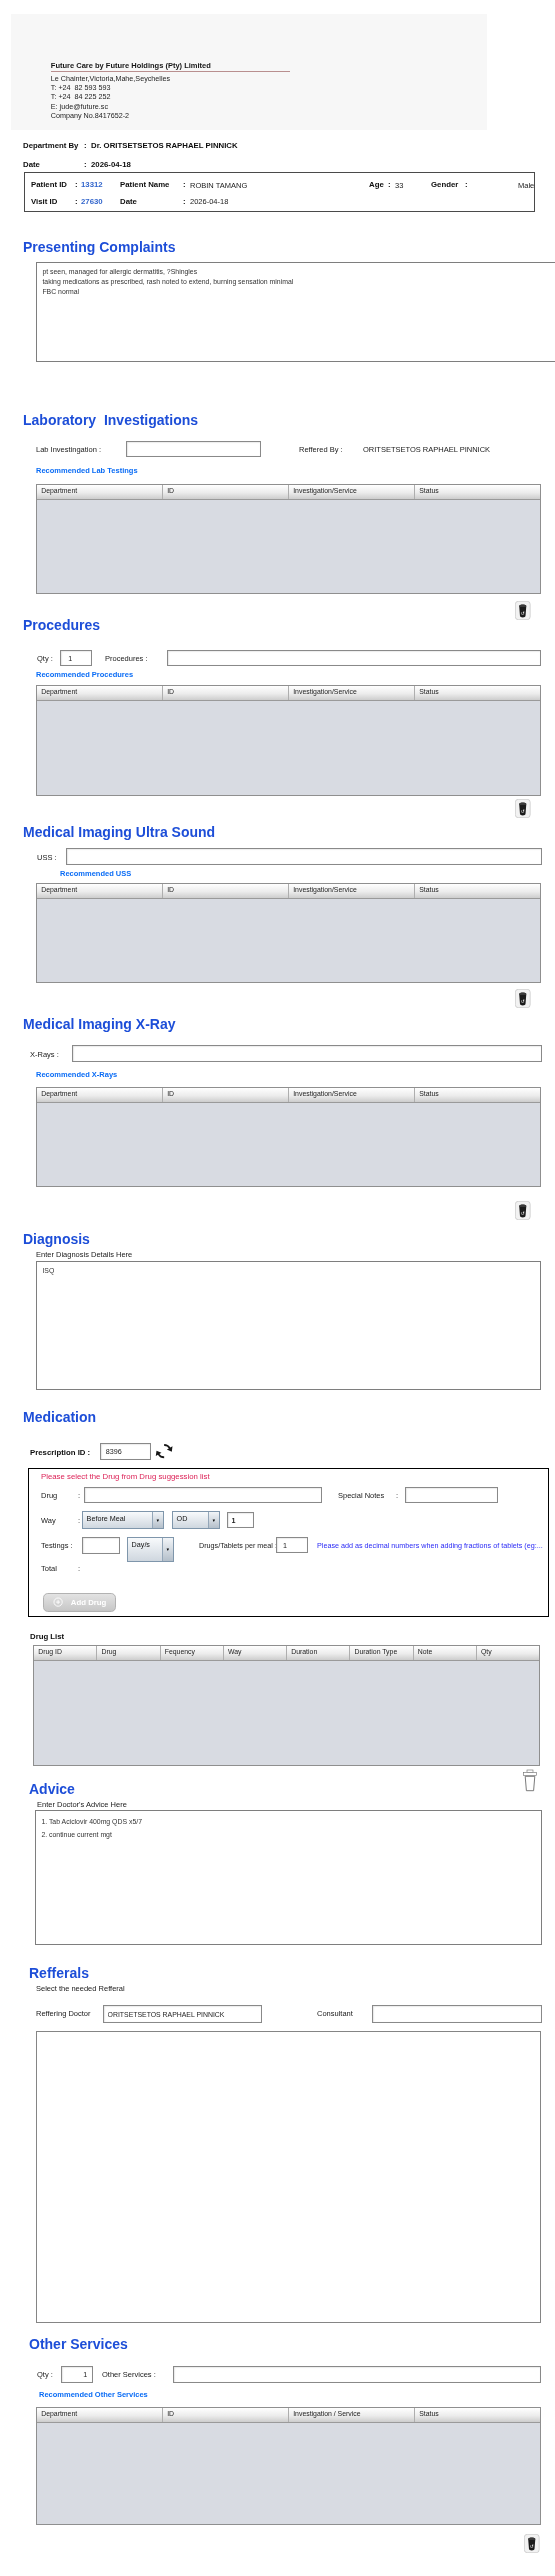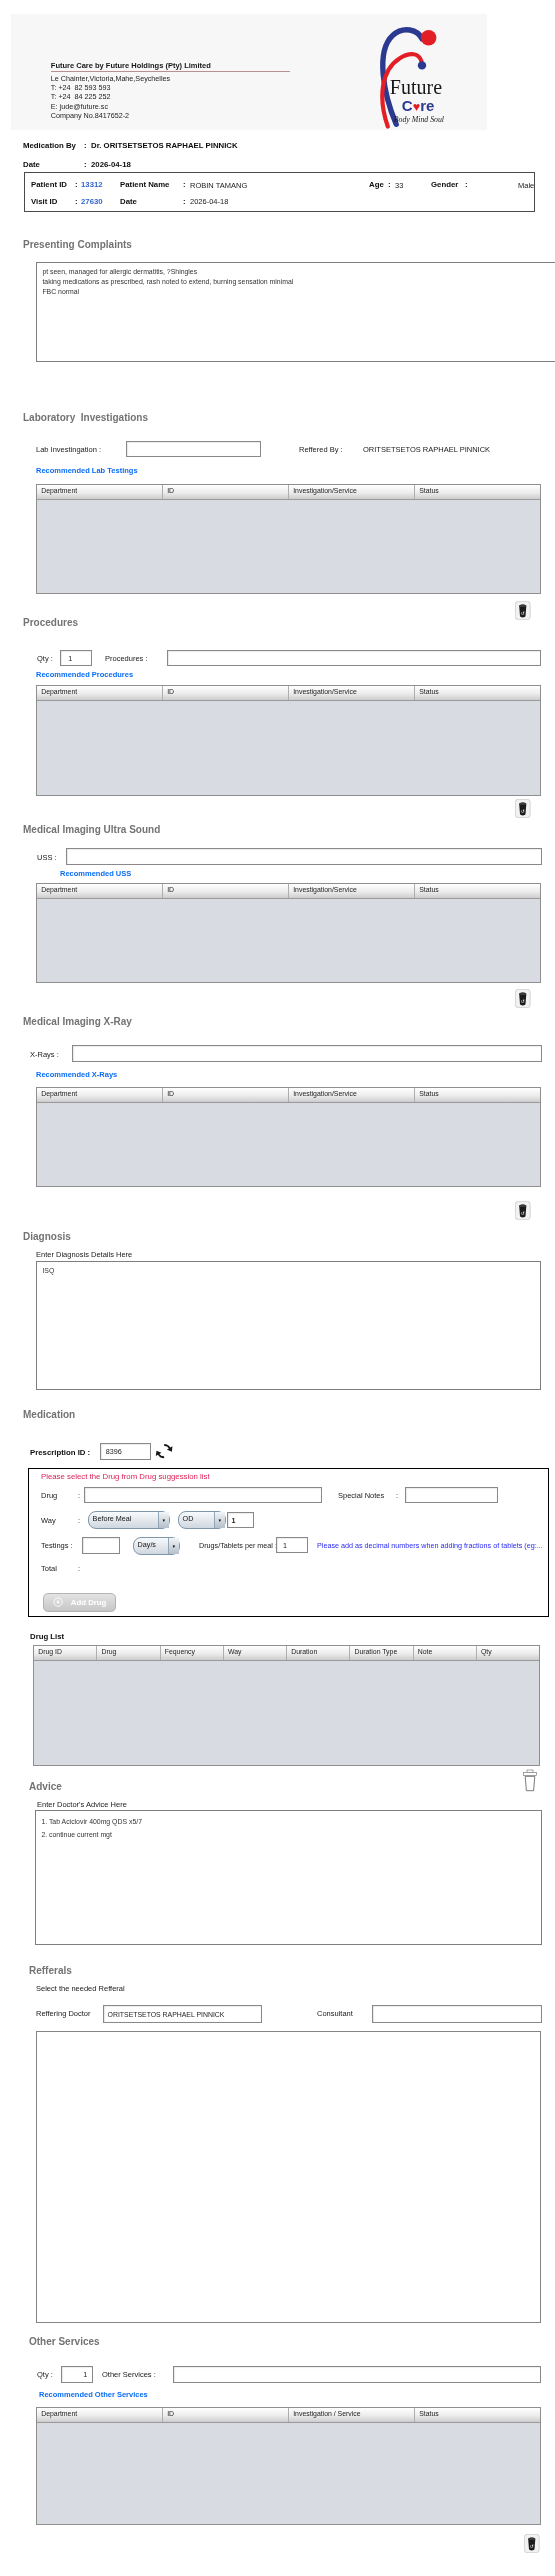--- a/index.html
+++ b/index.html
@@ -1,39 +1,39 @@
 <!DOCTYPE html>
 <html style="font-size:9.6px"><head>
 <meta charset="utf-8">
 <style>
   html,body{margin:0;padding:0;background:#fff;}
   .page{position:relative;width:556px;height:2576px;background:#ffffff;overflow:hidden;
         font-family:"Liberation Sans",sans-serif;color:#1a1a1a;}
   .abs{position:absolute;}
-  .h1{position:absolute;font-size:10px;font-weight:bold;color:#737373;white-space:pre;}
+  .h1{position:absolute;font-size:14px;font-weight:bold;color:#1d4ed8;white-space:pre;}
   .lbl{position:absolute;font-size:7.5px;color:#1a1a1a;white-space:nowrap;}
   .lbl-s{position:absolute;font-size:7.2px;color:#1a1a1a;white-space:nowrap;}
   .bold{font-weight:bold;color:#0d0d0d;}
   .blue-id{color:#3366cc;font-weight:bold;}
   .link{position:absolute;font-size:7.5px;font-weight:bold;color:#0a6cf5;white-space:nowrap;cursor:pointer;}
   .pre{white-space:pre;}
   .inp{position:absolute;border:0.6px solid #898989;background:#fff;font-family:"Liberation Sans",sans-serif;
        font-size:7.2px;color:#222;padding:1.2px 3.6px;box-sizing:border-box;
        box-shadow:inset 0.6px 0.6px 1.2px rgba(0,0,0,.14);}
   .ta{position:absolute;border:0.6px solid #7e7e7e;background:#fff;font-family:"Liberation Sans",sans-serif;
       font-size:6.9px;color:#333;padding:3.6px 5.4px;box-sizing:border-box;resize:none;line-height:10.2px;}
   .tbl{position:absolute;border:0.6px solid #8f8f8f;box-sizing:border-box;background:#d8dbe2;}
   .thead{display:flex;height:13.7px;background:linear-gradient(180deg,#ffffff 0%,#ececec 55%,#cdcdcd 100%);
          border-bottom:0.6px solid #9a9a9a;}
   .th{flex:1;font-size:6.9px;color:#222;padding:2.4px 4.2px;border-right:0.6px solid #aeaeae;
       box-sizing:border-box;white-space:nowrap;overflow:hidden;}
   .th:last-child{border-right:none;}
   .tbody{width:100%;}
-  .fsel{position:absolute;display:flex;border:0.6px solid #7f96ab;border-radius:8px;
-        background:linear-gradient(180deg,#f8fafc,#cfd7df);box-sizing:border-box;cursor:pointer;margin-left:6px;}
+  .fsel{position:absolute;display:flex;border:0.6px solid #7f96ab;border-radius:0;
+        background:linear-gradient(180deg,#f8fafc,#cfd7df);box-sizing:border-box;cursor:pointer;}
   .fsel .t{flex:1;font-size:7.2px;color:#111;padding:2.4px 3.6px;white-space:nowrap;overflow:hidden;}
   .fsel .a{width:10.2px;border-left:0.6px solid #93a6b8;background:linear-gradient(180deg,#f2f5f8,#b4bfca);
            display:flex;align-items:center;justify-content:center;}
   .fsel .a::after{content:"▼";font-size:4.2px;color:#000;}
   .trash{position:absolute;cursor:pointer;}
   .addbtn{position:absolute;display:flex;align-items:center;justify-content:center;gap:4.2px;
           background:linear-gradient(180deg,#e3e3e3,#c6c6c6);border:0.6px solid #b2b2b2;border-radius:4.8px;
           color:#fff;font-weight:bold;font-size:7.8px;cursor:pointer;}
   .header-card{position:absolute;left:10.8px;top:13.7px;width:476px;height:116px;background:#f7f7f7;}
   .company-lines{position:absolute;left:40px;top:60px;font-size:7.2px;color:#1c1c1c;line-height:9.3px;}
@@ -52,34 +52,23 @@
     <div class="abs" style="left:40px;top:47px;font-size:7.5px;font-weight:bold;color:#161616;white-space:pre;">Future Care by Future Holdings (Pty) Limited</div>
     <div class="abs" style="left:40px;top:57px;width:239px;height:1.2px;background:#b98f8f;"></div>
     <div class="company-lines">
       <div class="pre">Le Chainter,Victoria,Mahe,Seychelles</div>
       <div class="pre">T: +24  82 593 593</div>
       <div class="pre">T: +24  84 225 252</div>
       <div class="pre">E: jude@future.sc</div>
       <div class="pre">Company No.8417652-2</div>
     </div>
 
-    <div class="abs" style="left:354px;top:1.8px;width:105px;height:114px;">
-      <svg width="105" height="114" viewBox="0 0 175 190">
-        <path d="M52 182 C30 130 18 60 46 34 C64 18 88 24 95 40" fill="none" stroke="#2b3990" stroke-width="9" stroke-linecap="round"></path>
-        <circle cx="106" cy="38" r="13" fill="#e31e24"></circle>
-        <path d="M38 186 C22 140 26 92 58 72 C76 61 90 64 94 77" fill="none" stroke="#e31e24" stroke-width="7" stroke-linecap="round"></path>
-        <circle cx="95" cy="84" r="7" fill="#2b3990"></circle>
-      </svg>
-      <div class="logo-text" style="left:25px;top:61px;font-family:'Liberation Serif',serif;font-size:20px;color:#1a1a1a;">Future</div>
-      <div class="logo-text" style="left:37px;top:82px;font-size:15px;font-weight:bold;color:#2b3990;"><span>C</span><span style="color:#e31e24;font-size:12.6px;">♥</span><span>re</span></div>
-      <div class="logo-text" style="left:29px;top:100px;font-family:'Liberation Serif',serif;font-style:italic;font-size:7.8px;color:#1a1a1a;">Body Mind Soul</div>
-    </div>
-  </div>
-
-  <span class="lbl bold" style="left:23px;top:141px;font-size:7.8px;">Medication By</span>
+  </div>
+
+  <span class="lbl bold" style="left:23px;top:141px;font-size:7.8px;">Department By</span>
   <span class="lbl bold" style="left:84px;top:141px;font-size:7.8px;">:</span>
   <span class="lbl bold" style="left:91px;top:141px;font-size:7.8px;">Dr.  ORITSETSETOS RAPHAEL PINNICK</span>
 
   <span class="lbl bold" style="left:23px;top:160px;font-size:7.8px;">Date</span>
   <span class="lbl bold" style="left:84px;top:160px;font-size:7.8px;">:</span>
   <span class="lbl bold" style="left:91px;top:160px;font-size:7.8px;">2026-04-18</span>
 
   <div class="pbox">
     <span class="bold" style="left:6px;top:7.2px;font-size:7.8px;">Patient ID</span>
     <span class="bold" style="left:50px;top:7.2px;font-size:7.8px;">:</span>
@@ -233,21 +222,21 @@
     <div class="a"></div>
   </div>
   <div class="fsel" style="left:172px;top:1511px;width:48px;height:18px;">
     <div class="t">OD</div>
     <div class="a"></div>
   </div>
   <input class="inp" style="left: 227px; top: 1512px; width: 27px; height: 16px; font-weight: bold;" value="1">
 
   <span class="lbl" style="left:41px;top:1541px;">Testings :</span>
   <input class="inp" style="left: 82px; top: 1537px; width: 38px; height: 16.7px;" value="">
-  <div class="fsel" style="left:127px;top:1537px;width:47px;height:18px;">
+  <div class="fsel" style="left:127px;top:1537px;width:47px;height:25px;">
     <div class="t">Day/s</div>
     <div class="a"></div>
   </div>
   <span class="lbl-s" style="left:179px;top:1541px;padding-left:20px;">Drugs/Tablets per meal :</span>
   <input class="inp" style="left: 276px; top: 1537px; width: 32px; height: 16px; padding-left: 6px;" value="1">
   <div class="note-blue" style="left:317px;top:1541px;width:230px;">Please add as decimal numbers when adding fractions of tablets (eg:...</div>
 
   <span class="lbl" style="left:41px;top:1564px;">Total</span>
   <span class="lbl" style="left:78px;top:1564px;">:</span>
 

